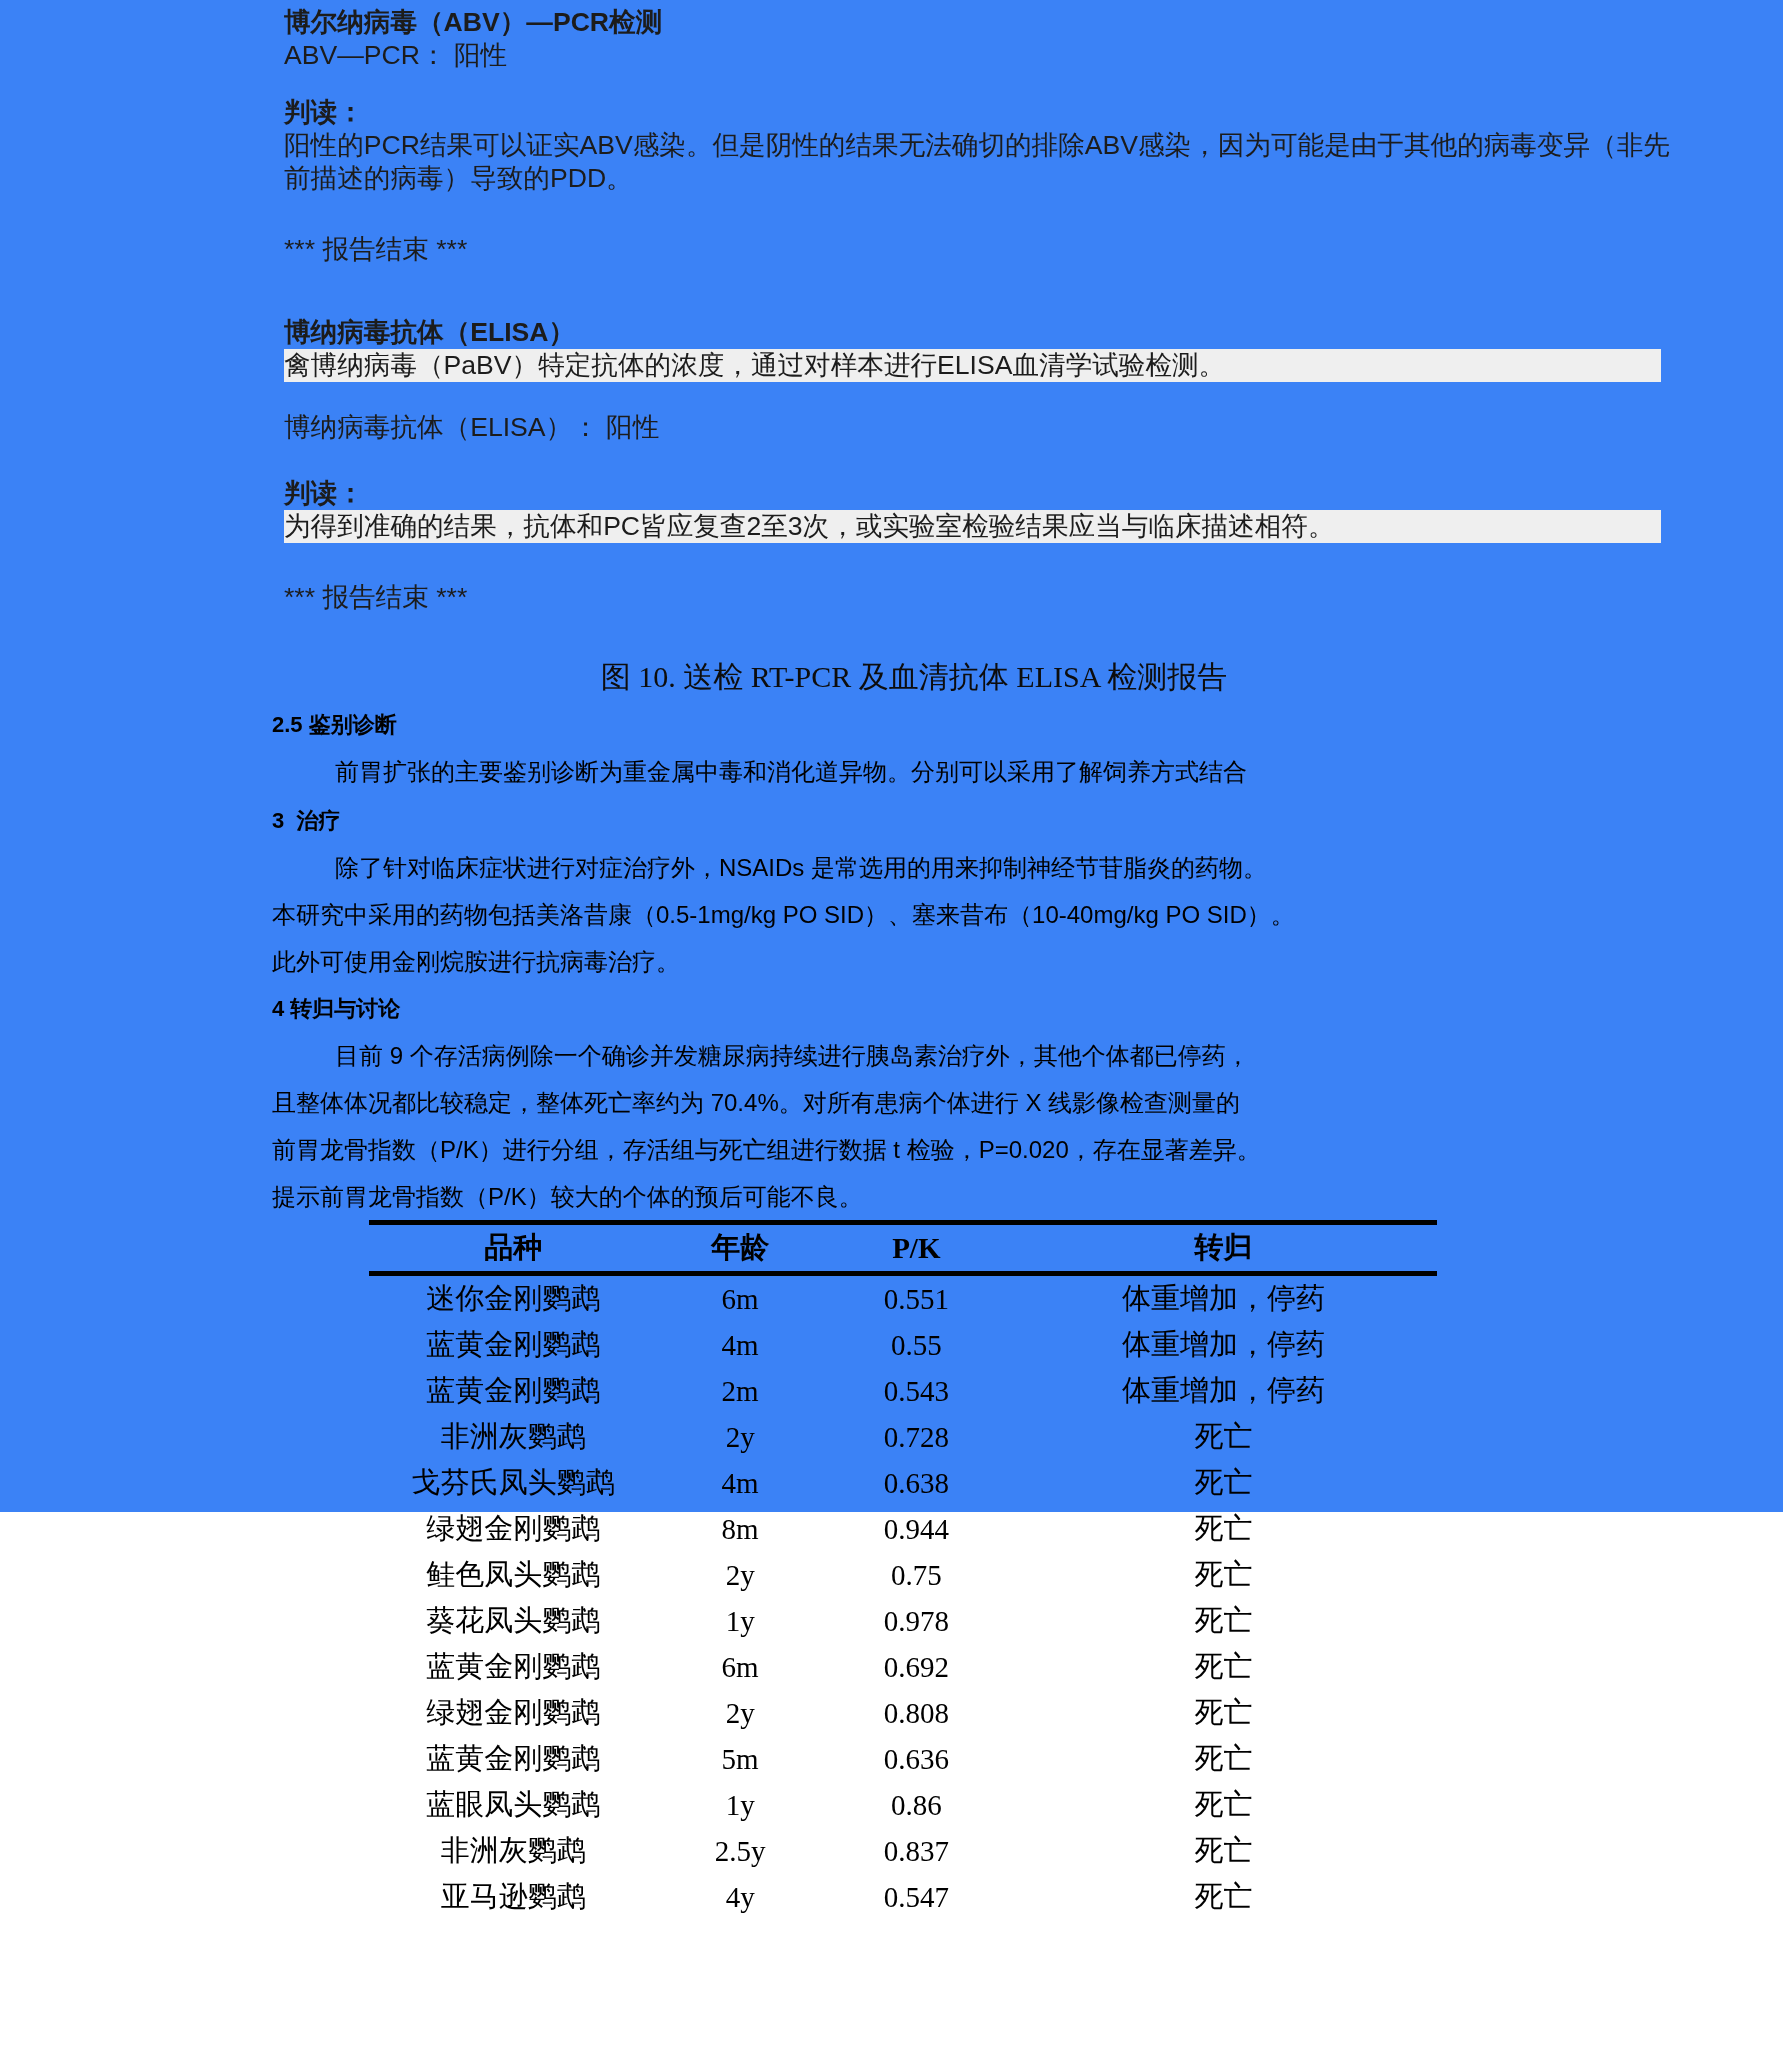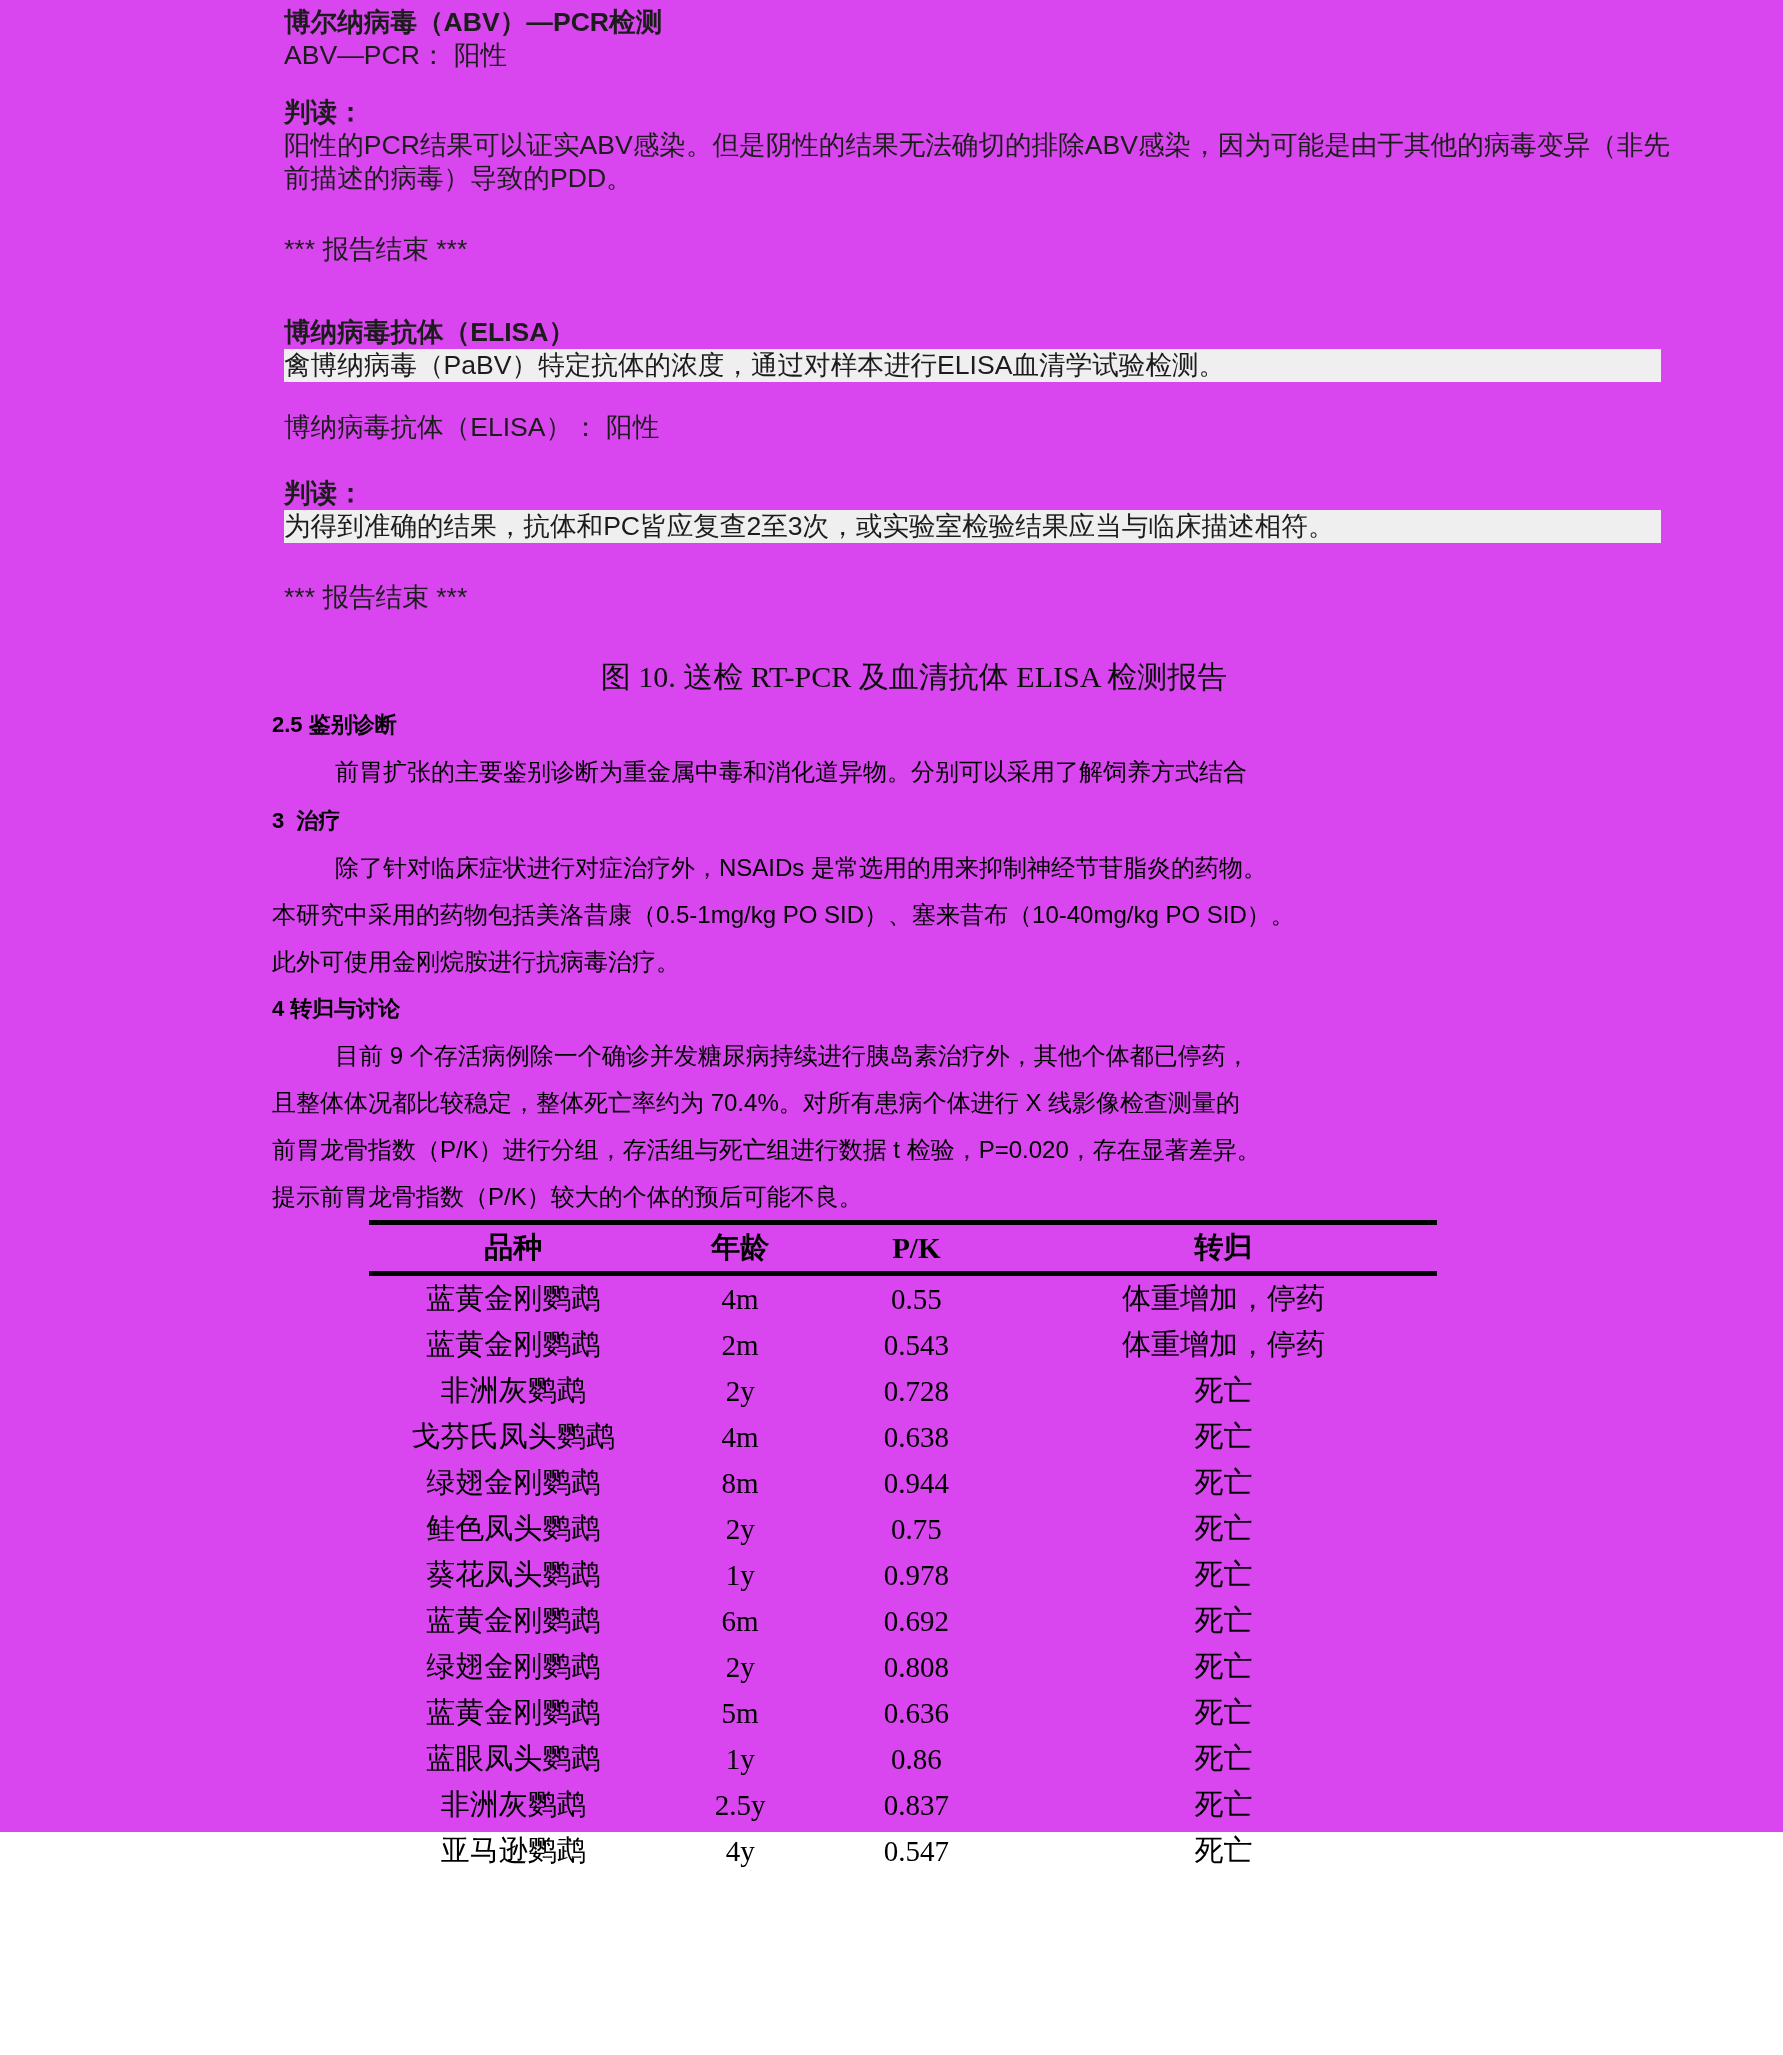--- a/index.html
+++ b/index.html
@@ -2,21 +2,21 @@
 <html style="font-size:11.5px"><head>
 <meta charset="utf-8">
 <style>
   html,body{margin:0;padding:0;}
   body{
     width:1783px;height:2056px;
     background:#ffffff;
     color:#151515;
     overflow:hidden;
   }
-  .page{position:relative;width:1783px;height:1832px;background:#d946ef;}
+  .page{position:relative;width:1783px;height:1512px;background:#3b82f6;}
 
   
   .report{
     margin-left:284px;
     width:1377px;
     font-family:"Liberation Sans",sans-serif;
     font-size:26.6px;
     line-height:33px;
     color:#1c1c1c;
   }
@@ -153,20 +153,26 @@
       <thead>
         <tr>
           <th>品种</th>
           <th>年龄</th>
           <th>P/K</th>
           <th>转归</th>
         </tr>
       </thead>
       <tbody>
         <tr>
+          <td>迷你金刚鹦鹉</td>
+          <td>6m</td>
+          <td>0.551</td>
+          <td>体重增加，停药</td>
+        </tr>
+        <tr>
           <td>蓝黄金刚鹦鹉</td>
           <td>4m</td>
           <td>0.55</td>
           <td>体重增加，停药</td>
         </tr>
         <tr>
           <td>蓝黄金刚鹦鹉</td>
           <td>2m</td>
           <td>0.543</td>
           <td>体重增加，停药</td>

